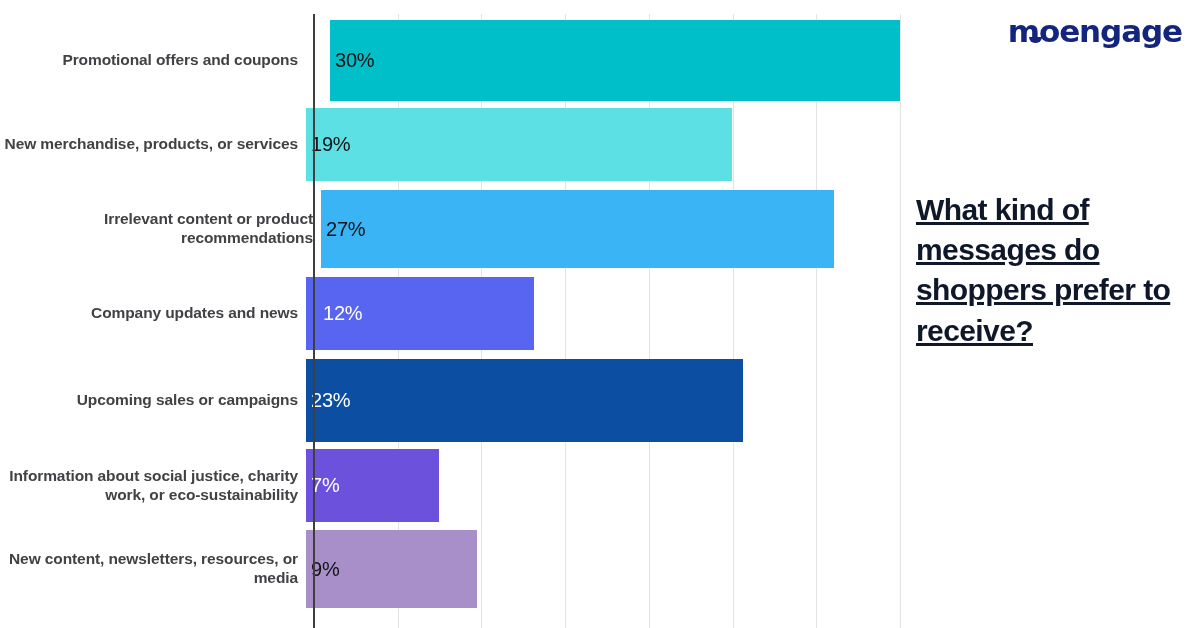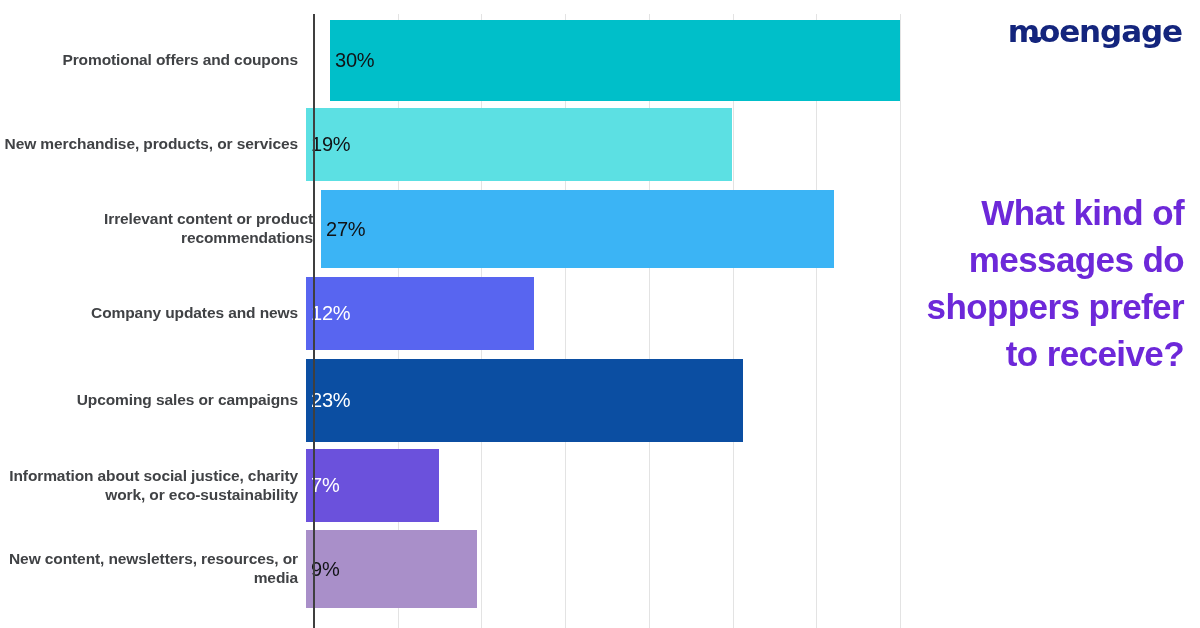--- a/index.html
+++ b/index.html
@@ -82,21 +82,21 @@
     left: 313px; top: 14px;
     width: 2px; height: 614px;
     background: #3f3f3f;
     z-index: 4;
   }
 
   
   #right-panel {
     position: absolute;
     left: 900px; top: 0;
-    width: 300px; height: 628px; text-align: right;
+    width: 300px; height: 628px;
   }
   #logo {
     position: absolute;
     right: 18px; top: 14px;
     display: flex;
     align-items: center;
     height: 34px;
   }
   #logo-text {
     font-size: 31px;
@@ -114,25 +114,26 @@
     width: 13px;
     height: 6px;
     border-radius: 0 0 13px 13px;
     background: #14257d;
   }
   #headline {
     position: absolute;
     left: 16px;
     top: 190px;
     width: 268px;
-    font-size: 35px;
+    font-size: 30px;
     font-weight: bold;
-    color: #6d28d9;
+    color: #0f172a;
     line-height: 1.34;
     letter-spacing: -0.6px;
+    text-decoration: underline;
   }
 </style>
 </head>
 <body>
 
 <div id="page">
 
   <div id="chart">
 
     <div id="grid">
@@ -168,21 +169,21 @@
           <div class="cat-label">Irrelevant content or product recommendations</div>
           <div class="bar-wrap">
             <div class="bar" style="background: rgb(59, 180, 245); width: 513px;">
               <span class="bar-value v-dark">27%</span>
             </div>
           </div>
         </div>
         <div class="row" style="top: 277px; height: 73px;">
           <div class="cat-label">Company updates and news</div>
           <div class="bar-wrap">
-            <div class="bar" style="background: rgb(88, 101, 240); width: 228px;">
+            <div class="bar" style="background: rgb(88, 101, 240); width: 228px; padding-left: 12px;">
               <span class="bar-value v-light">12%</span>
             </div>
           </div>
         </div>
         <div class="row" style="top: 359px; height: 83px;">
           <div class="cat-label">Upcoming sales or campaigns</div>
           <div class="bar-wrap">
             <div class="bar" style="background: rgb(11, 78, 162); width: 437px;">
               <span class="bar-value v-light">23%</span>
             </div>

